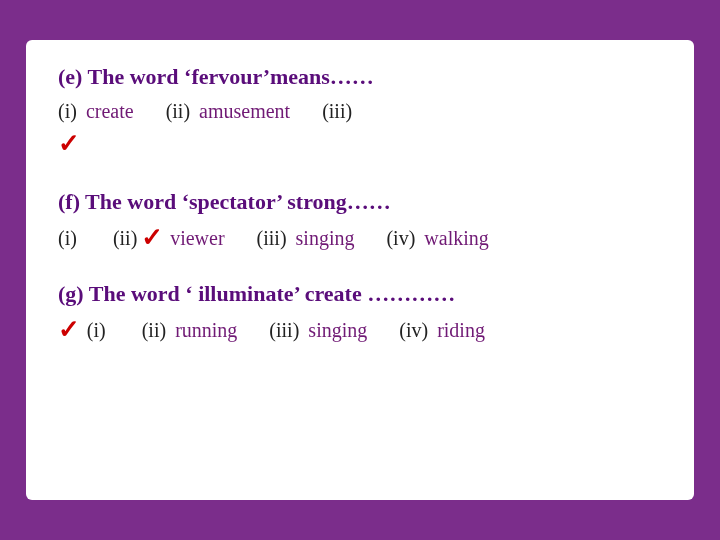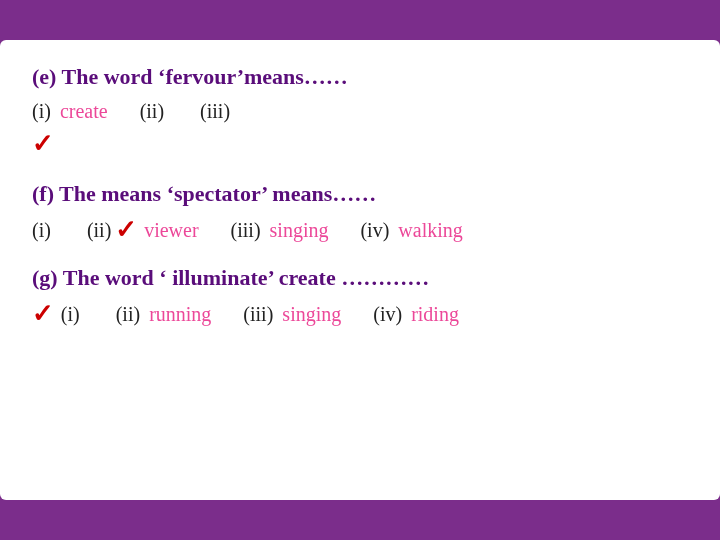--- a/index.html
+++ b/index.html
@@ -9,27 +9,27 @@
       height: 540px;
       background-color: #7b2d8b;
       display: flex;
       align-items: center;
       justify-content: center;
       font-family: 'Times New Roman', Times, serif;
     }
 
     .card {
       background-color: #ffffff;
-      width: 720px;
+      width: 668px;
       min-height: 460px;
       border-radius: 6px;
       padding: 24px 32px 28px 32px;
       display: flex;
       flex-direction: column;
-      gap: 4px;
+      gap: 12px;
     }
 
     .question-heading {
       font-size: 22px;
       font-weight: bold;
       color: #5a0d7a;
       margin-bottom: 10px;
     }
 
     .options-row {
@@ -47,21 +47,21 @@
       align-items: center;
       margin-right: 32px;
     }
 
     .option-label {
       color: #222;
       margin-right: 4px;
     }
 
     .option-text {
-      color: #ec4899;
+      color: #701a75;
       text-align: center;
     }
 
     .check {
       color: #cc0000;
       font-size: 26px;
       font-weight: bold;
       margin-right: 2px;
       line-height: 1;
     }
@@ -85,32 +85,33 @@
 
   <div>
     <div class="question-heading">(e) The word ‘fervour’means……</div>
     <div class="options-row">
       <span class="option-item">
         <span class="option-label">(i)</span>
         <span class="option-text">&nbsp;create</span>
       </span>
       <span class="option-item">
         <span class="option-label">(ii)</span>
+        <span class="option-text">&nbsp;amusement</span>
       </span>
       <span class="option-item">
         <span class="option-label">(iii)</span>
       </span>
     </div>
     <div class="answer-row">
       <span class="check">✓</span>
     </div>
   </div>
 
   <div class="section-gap">
-    <div class="question-heading">(f) The means ‘spectator’ means……</div>
+    <div class="question-heading">(f) The word ‘spectator’ strong……</div>
     <div class="options-row">
       <span class="option-item">
         <span class="option-label">(i)</span>
       </span>
       <span class="option-item">
         <span class="option-label">(ii)</span>
         <span class="check">✓</span>
         <span class="option-text">&nbsp;viewer</span>
       </span>
       <span class="option-item">

